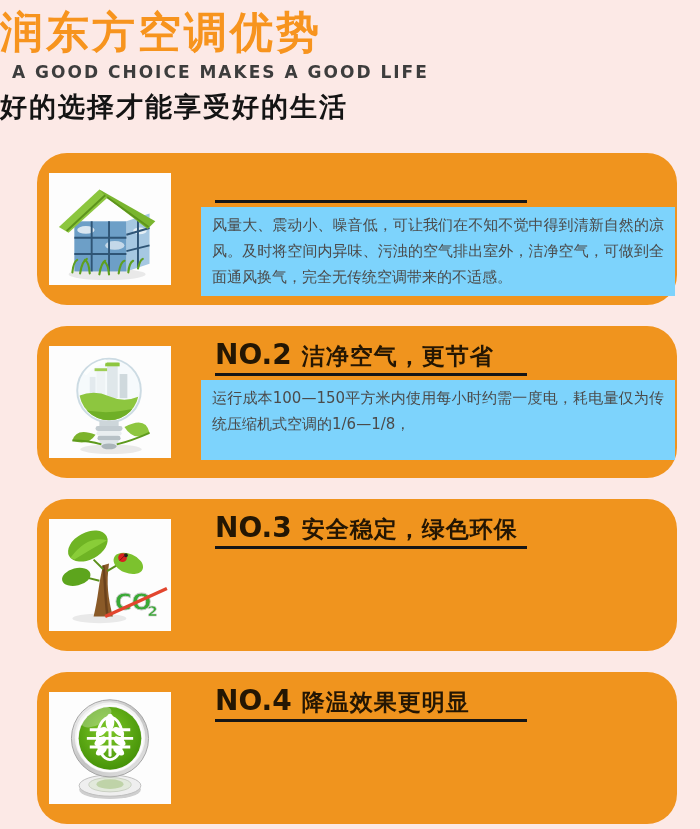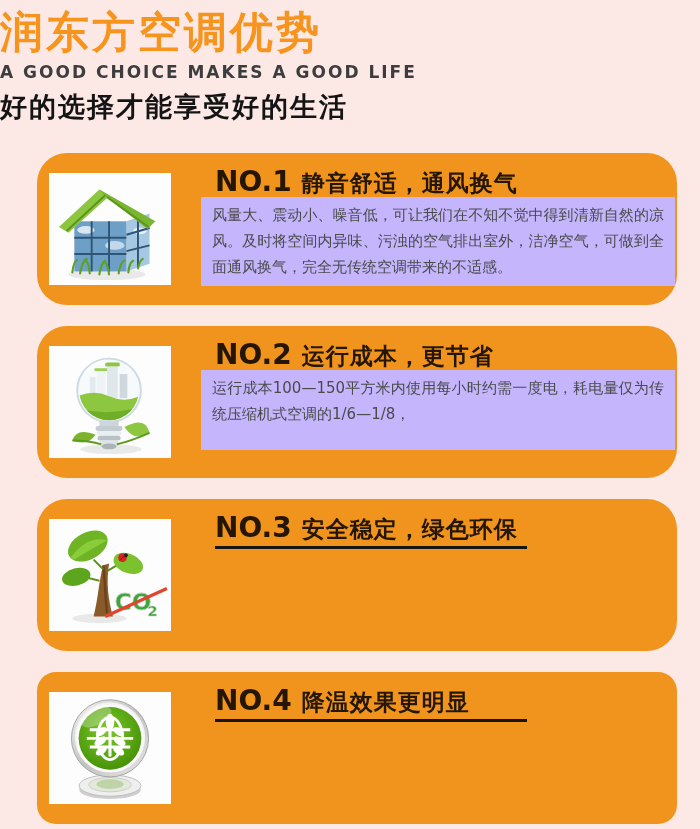--- a/index.html
+++ b/index.html
@@ -17,40 +17,41 @@
     font-weight:bold;
     letter-spacing:3px;
     line-height:1.15;
   }
   .sub-en {
     color:#3d3d3d;
     font-size:17px;
     font-weight:bold;
     letter-spacing:2px;
     margin-top:5px;
+    padding-left:12px;
   }
   .sub-zh {
     color:#141414;
     font-size:27px;
     font-weight:600;
     letter-spacing:2px;
     margin-top:7px;
   }
   .card {
     position:absolute;
     left:37px;
     width:640px;
     height:152px;
     background:#f0941e;
     border-radius:30px;
   }
   .card.c1 { top:153px; }
   .card.c2 { top:326px; }
   .card.c3 { top:499px; }
-  .card.c4 { top:672px;border-radius:19px; }
+  .card.c4 { top:672px; }
   .icon-box {
     position:absolute;
     left:12px;
     top:20px;
     width:122px;
     height:112px;
     background:#fdfdfd;
     display:flex;
     align-items:center;
     justify-content:center;
@@ -80,24 +81,24 @@
     position:absolute;
     left:178px;
     top:47px;
     width:312px;
     height:3px;
     background:#161616;
   }
   .text-box {
     position:absolute;
     left:164px;
-    top:44px;
+    top:54px;
     width:474px;
     min-height:80px;
-    background:#c4b5fd;
+    background:#7dd3fc;
     padding:6px 11px;
     font-size:15px;
     line-height:1.72;
     color:#4b4b4b;
     text-align:justify;
   }
 </style>
 </head>
 <body>
 
@@ -135,24 +136,20 @@
         <path d="M30,102 q2,-13 7,-15"></path>
         <path d="M40,102 q-1,-12 -5,-14"></path>
         <path d="M50,103 q2,-12 6,-14"></path>
         <path d="M60,103 q-1,-11 -5,-13"></path>
         <path d="M70,102 q2,-12 6,-13"></path>
         <path d="M80,101 q1,-10 5,-12"></path>
         <path d="M90,97 q2,-9 5,-10"></path>
       </g>
     </svg>
     </span>
-  </div>
-  <div class="title-row">
-    <span class="title-no">NO.1</span>
-    <span class="title-heading">静音舒适，通风换气</span>
   </div>
   <div class="title-underline"></div>
   <div class="text-box">风量大、震动小、噪音低，可让我们在不知不觉中得到清新自然的凉风。及时将空间内异味、污浊的空气排出室外，洁净空气，可做到全面通风换气，完全无传统空调带来的不适感。</div>
 </div>
 
 <div class="card c2">
   <div class="icon-box">
     <span>
     <svg viewBox="0 0 122 112" xmlns="http://www.w3.org/2000/svg">
       <defs>
@@ -181,21 +178,21 @@
       <ellipse cx="60" cy="102" rx="8" ry="3" fill="#aab4b9"></ellipse>
       <path d="M46,90 Q26,82 22,96 Q38,102 46,90 Z" fill="#7cb32c"></path>
       <path d="M76,82 Q98,70 102,88 Q86,98 76,82 Z" fill="#8dc63f"></path>
       <path d="M22,96 Q40,96 52,100" stroke="#5e9a1d" stroke-width="2" fill="none"></path>
       <path d="M102,88 Q84,96 68,100" stroke="#5e9a1d" stroke-width="2" fill="none"></path>
     </svg>
     </span>
   </div>
   <div class="title-row">
     <span class="title-no">NO.2</span>
-    <span class="title-heading">运行成本，更节省</span>
+    <span class="title-heading">洁净空气，更节省</span>
   </div>
   <div class="title-underline"></div>
   <div class="text-box">运行成本100—150平方米内使用每小时约需一度电，耗电量仅为传统压缩机式空调的1/6—1/8，</div>
 </div>
 
 <div class="card c3">
   <div class="icon-box">
     <span>
     <svg viewBox="0 0 122 112" xmlns="http://www.w3.org/2000/svg">
       <ellipse cx="50" cy="101" rx="28" ry="5" fill="#000000" opacity="0.08"></ellipse>

